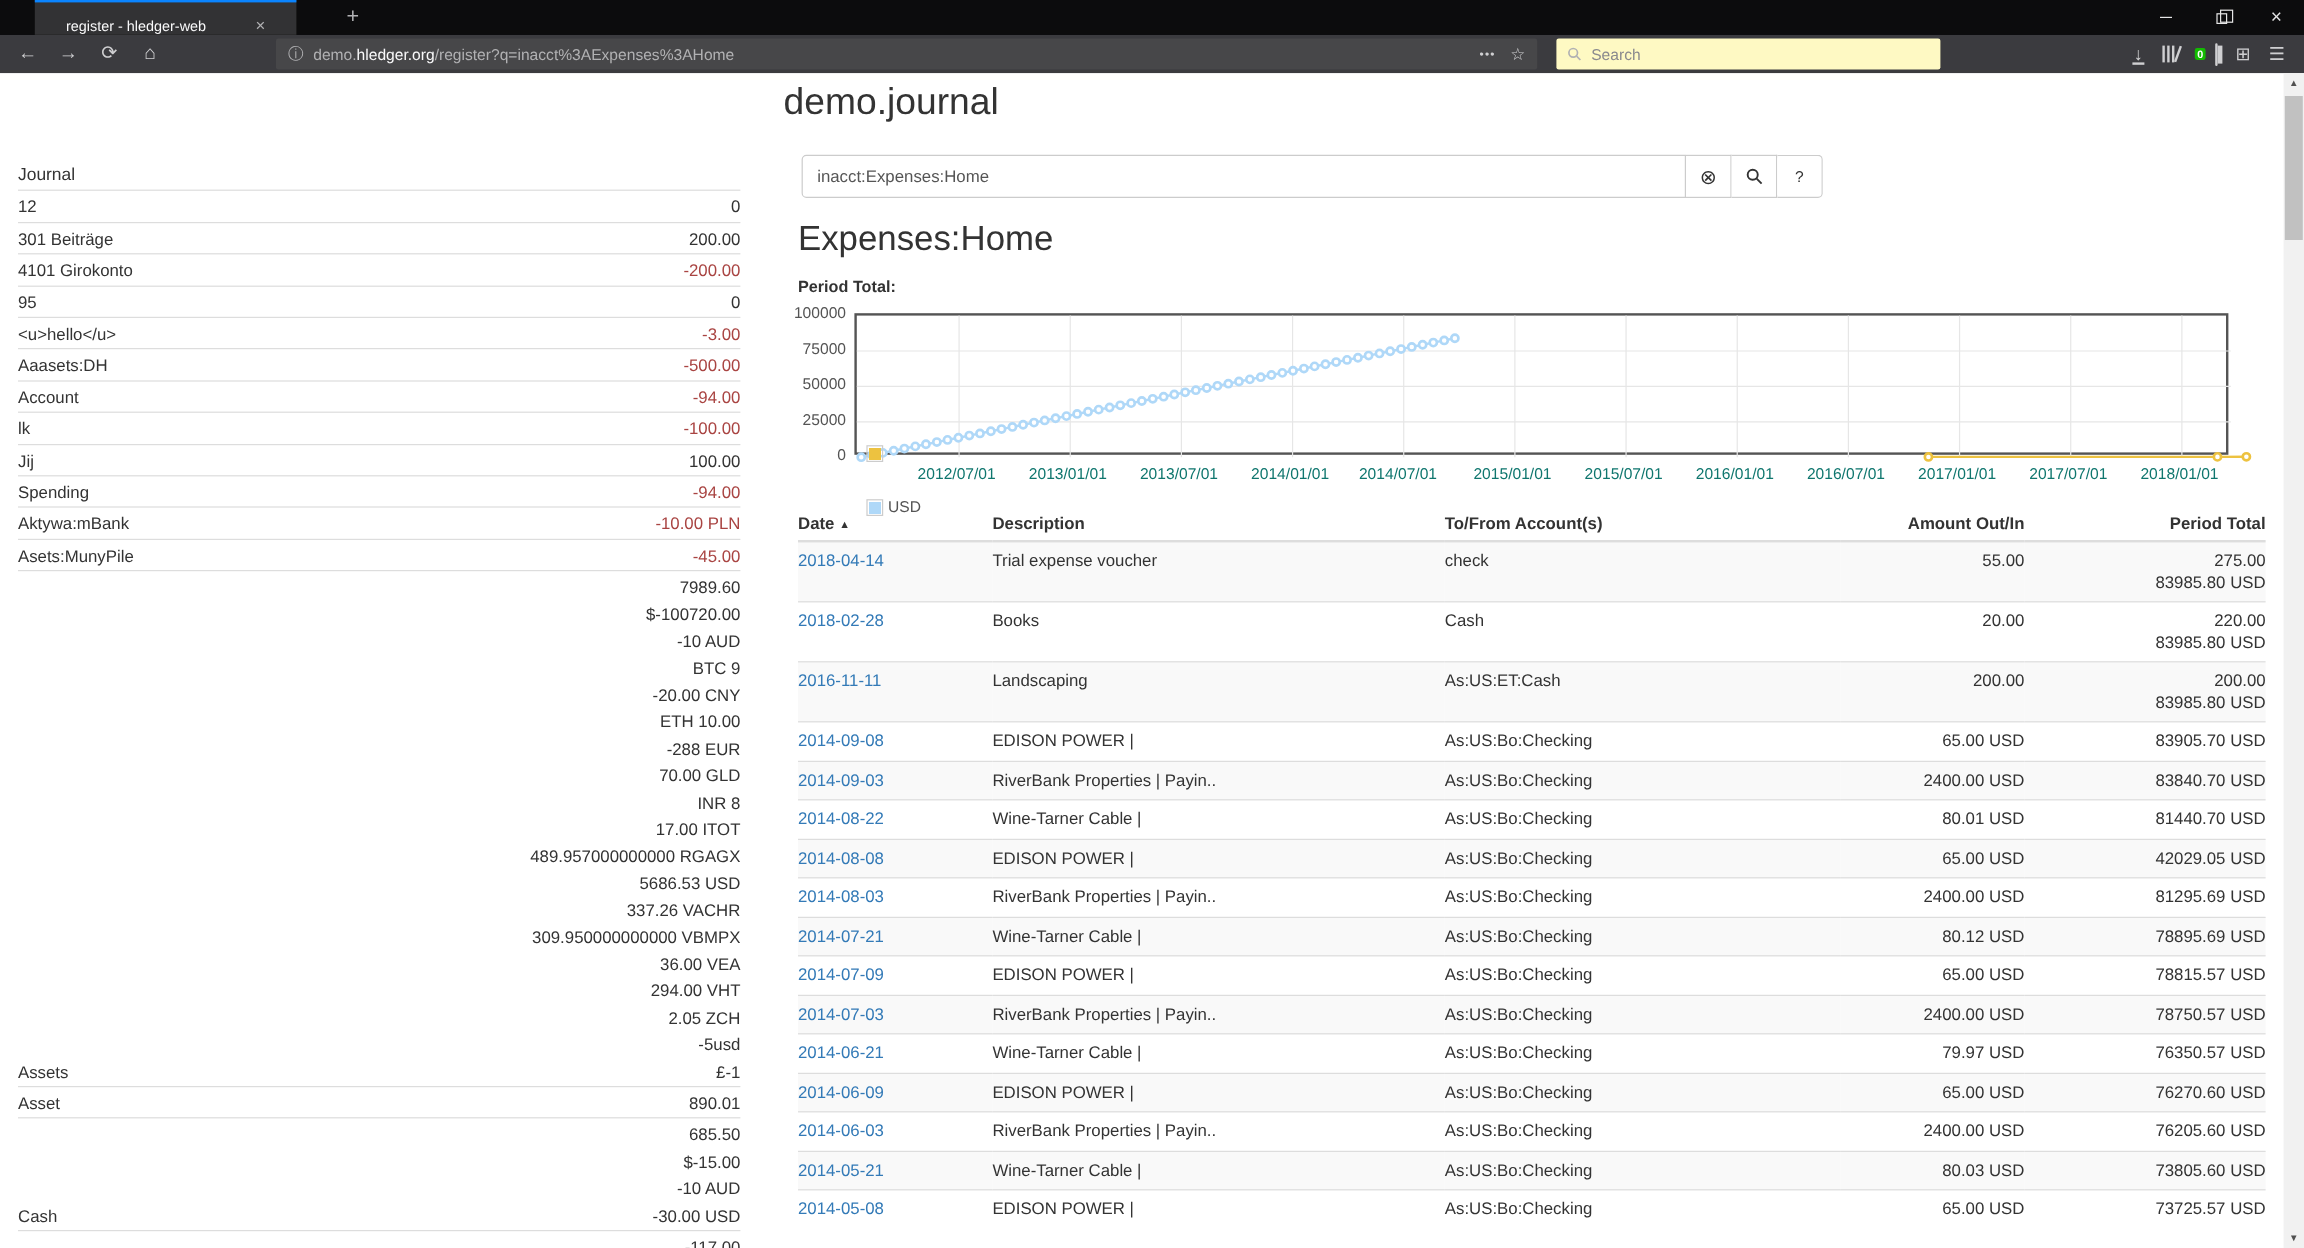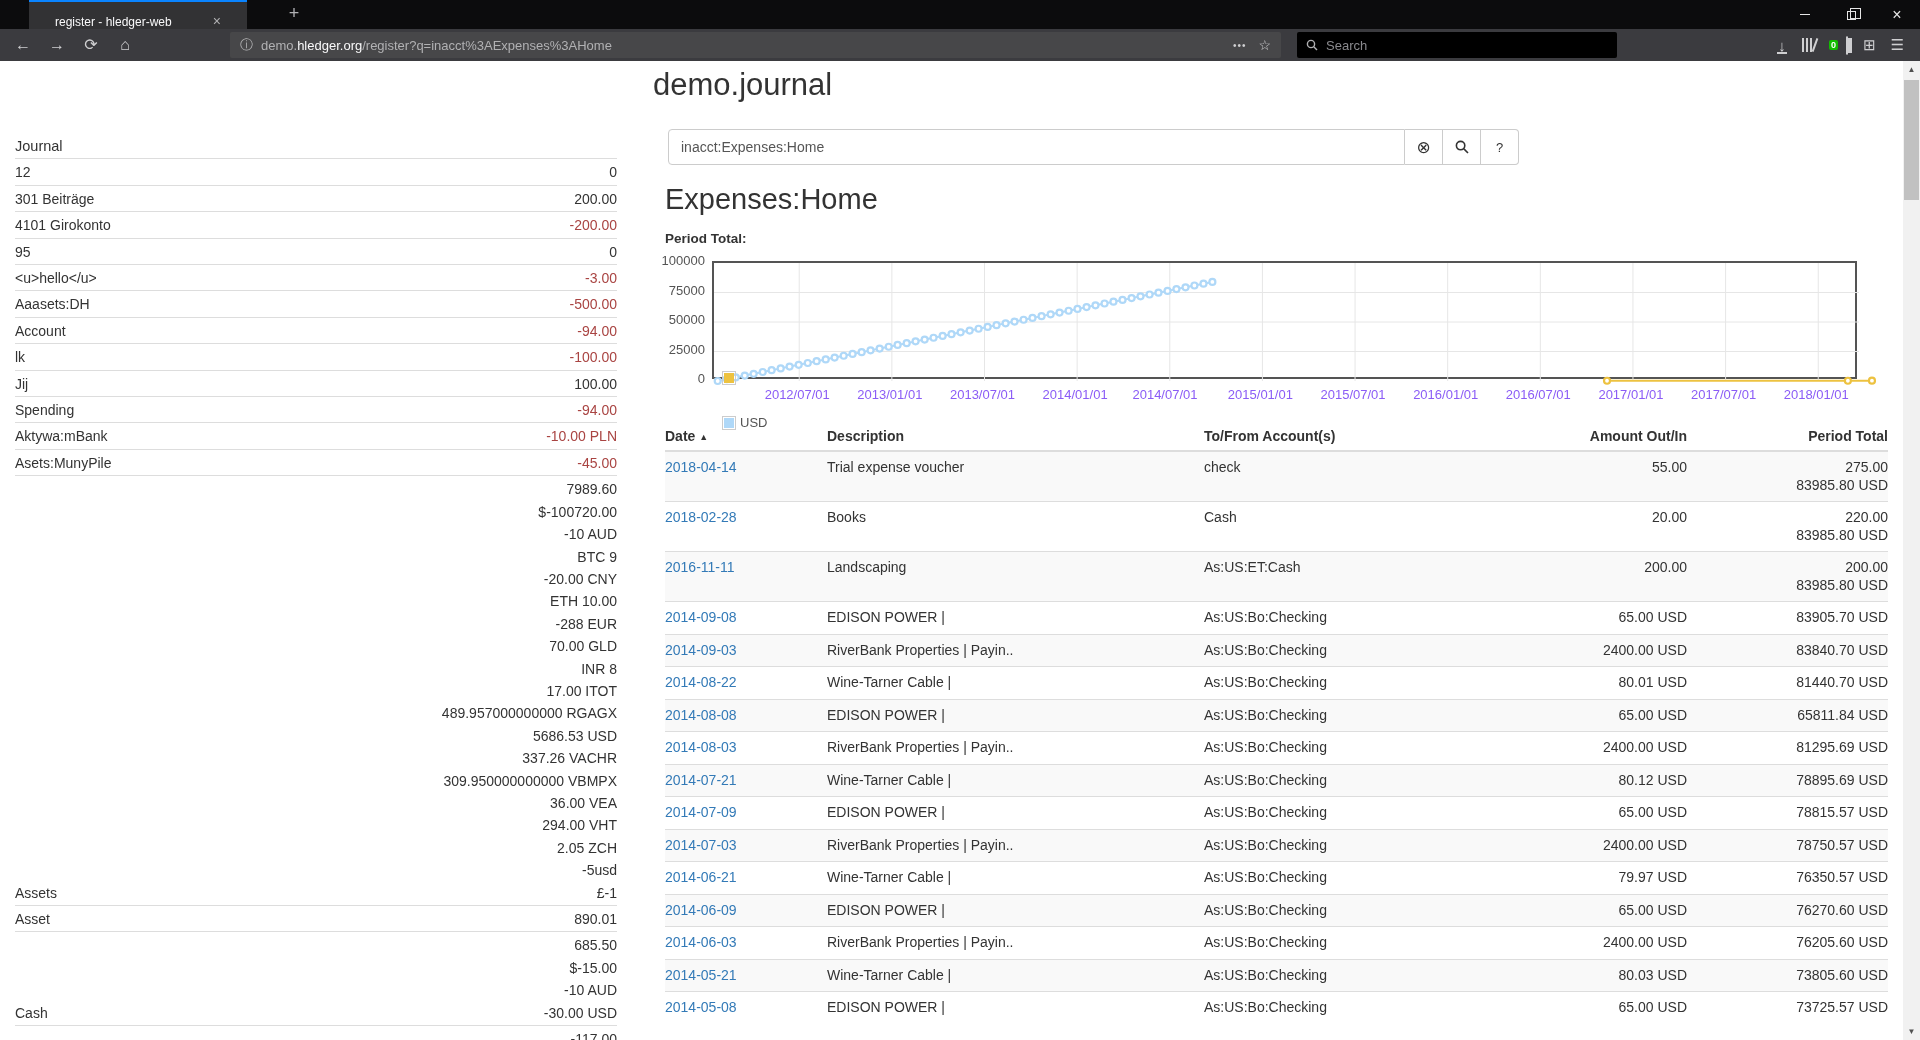--- a/index.html
+++ b/index.html
@@ -24,21 +24,21 @@
   #navbar { height:32px; background:#3b3b3f; display:flex; align-items:center; padding:0 6px; }
   .navbtn { width:34px; text-align:center; color:#cfcfd1; font-size:16px; line-height:26px; }
   .nav-spacer { width:88px; }
   #urlbar { width:1051px; height:26px; background:#474749; border-radius:2px;
             display:flex; align-items:center; padding:0 10px; color:#b1b1b3; font-size:13px; }
   #urlbar .info { font-size:13px; margin-right:8px; color:#b1b1b3; }
   .url-dim { color:#b1b1b3; } .url-domain { color:#f9f9fa; }
   #urlbar .grow { flex:1; }
   #urlbar .dots { font-size:10px; letter-spacing:1px; color:#cfcfd1; margin-right:12px; }
   #urlbar .star { font-size:14px; color:#cfcfd1; }
-  #searchbox { width:320px; height:26px; background:#000000; border-radius:2px; margin-left:16px;
+  #searchbox { width:320px; height:26px; background:#fef9c3; border-radius:2px; margin-left:16px;
                display:flex; align-items:center; padding:0 9px; gap:8px; color:#8a8a8e; font-size:13px; }
   #chrome-icons { margin-left:auto; display:flex; align-items:center; gap:15px; margin-right:10px; }
   .cicon { color:#cfcfd1; font-size:15px; text-align:center; position:relative; }
   .dl-wrap { display:flex; flex-direction:column; align-items:center; }
   .dl-bar { width:10px; height:2px; background:#cfcfd1; margin-top:-2px; }
   .lib-icon { display:flex; gap:2px; height:14px; align-items:flex-end; }
   .lib-icon i { display:block; width:2px; height:14px; background:#cfcfd1; }
   .lib-icon i.sl { transform:rotate(20deg); }
   .ext-icon { width:14px; height:14px; border-radius:7px 7px 3px 7px; background:#b5b5b7; position:relative; }
   .badge0 { position:absolute; top:-5px; right:-7px; background:#12bc00; color:#fff; font-size:9px; line-height:10px;
@@ -74,21 +74,21 @@
   .sbtn:last-child { border-radius:0 4px 4px 0; }
   #acct-heading { position:absolute; left:10px; top:122px; font-size:29px; font-weight:400; color:#333; }
   #ptotal-label { position:absolute; left:10px; top:170px; font-size:13.5px; font-weight:bold; color:#333; }
 
   
   #chart { position:absolute; left:0; top:193px; width:1240px; height:150px; }
   #plot { position:absolute; left:57px; top:7px; width:1145px; height:118px;
           border:2px solid #545454; overflow:visible; }
   #plot svg { overflow:visible; display:block; }
   .ylab { position:absolute; left:0; width:50px; text-align:right; font-size:13px; color:#545454; line-height:16px; }
-  .xlab { position:absolute; top:133px; width:90px; margin-left:-45px; text-align:center; font-size:13px; color:#8b5cf6; }
+  .xlab { position:absolute; top:133px; width:90px; margin-left:-45px; text-align:center; font-size:13px; color:#0f766e; }
   #legend { position:absolute; left:8px; top:78px; }
   .leg-row { display:flex; align-items:center; height:17px;margin-top:28px; }
   .leg-swatch { width:14px; height:14px; border:1px solid #ccc; padding:1px; background-clip:content-box !important; margin-right:4px; }
   .leg-label { font-size:13px; color:#545454; }
 
   
   #reg-table { position:absolute; left:10px; top:363px; width:1223px; border-collapse:collapse;
                font-size:14px; color:#333; table-layout:fixed; }
   #reg-table th { text-align:left; font-weight:bold; padding:4px 0 6px 0; border-bottom:2px solid #ddd; }
   #reg-table th.right, #reg-table td.right { text-align:right; }
@@ -514,21 +514,21 @@
             <td class="right">
               <div>81440.70 USD</div>
             </td>
           </tr>
           <tr>
             <td><a href="#">2014-08-08</a></td>
             <td>EDISON POWER |</td>
             <td>As:US:Bo:Checking</td>
             <td class="right">65.00 USD</td>
             <td class="right">
-              <div>65811.84 USD</div>
+              <div>42029.05 USD</div>
             </td>
           </tr>
           <tr>
             <td><a href="#">2014-08-03</a></td>
             <td>RiverBank Properties | Payin..</td>
             <td>As:US:Bo:Checking</td>
             <td class="right">2400.00 USD</td>
             <td class="right">
               <div>81295.69 USD</div>
             </td>

